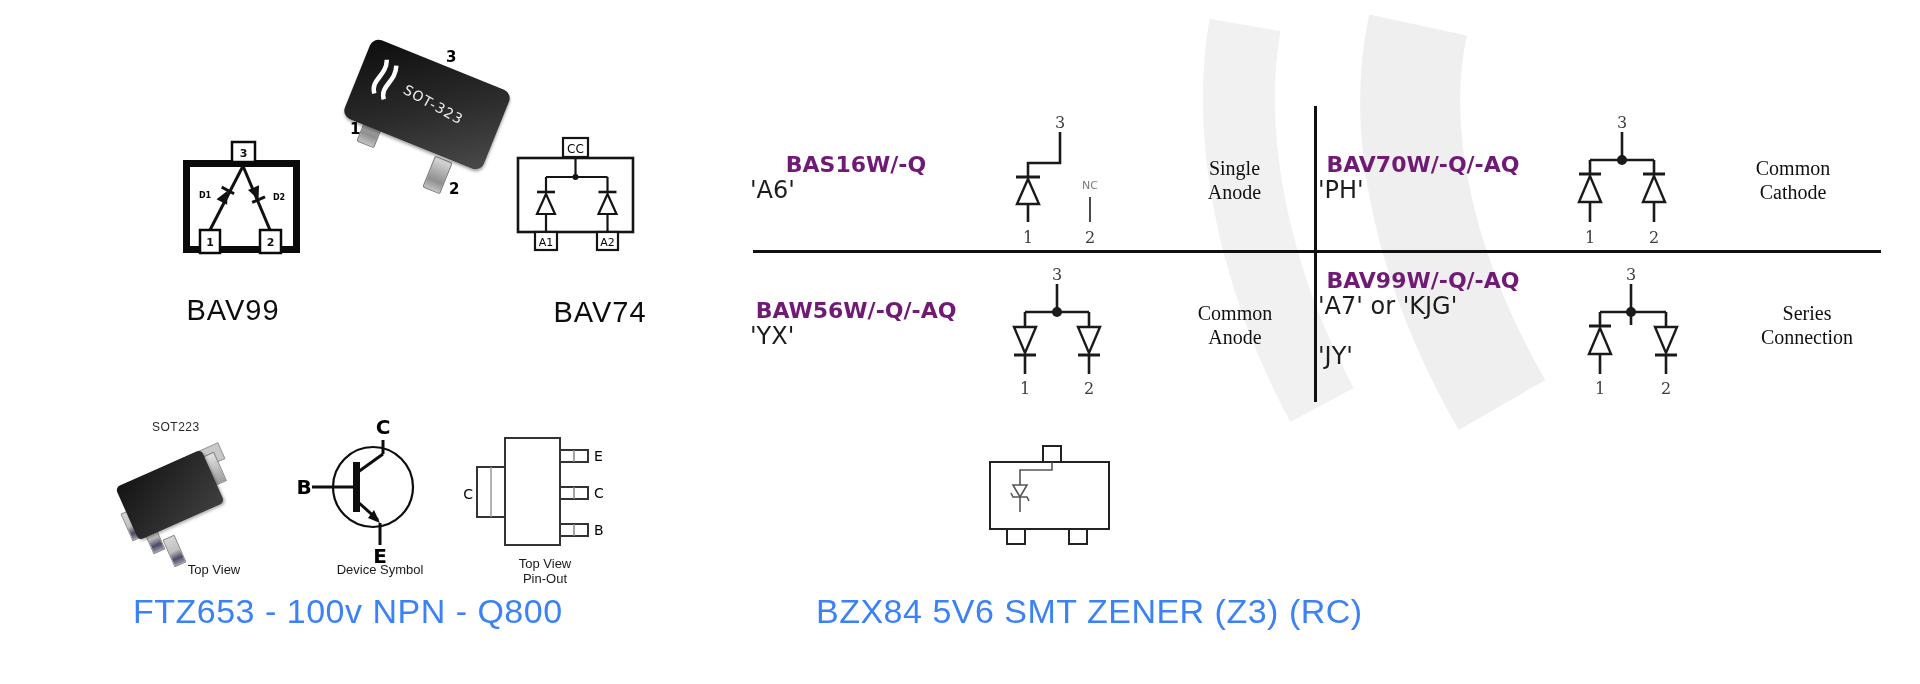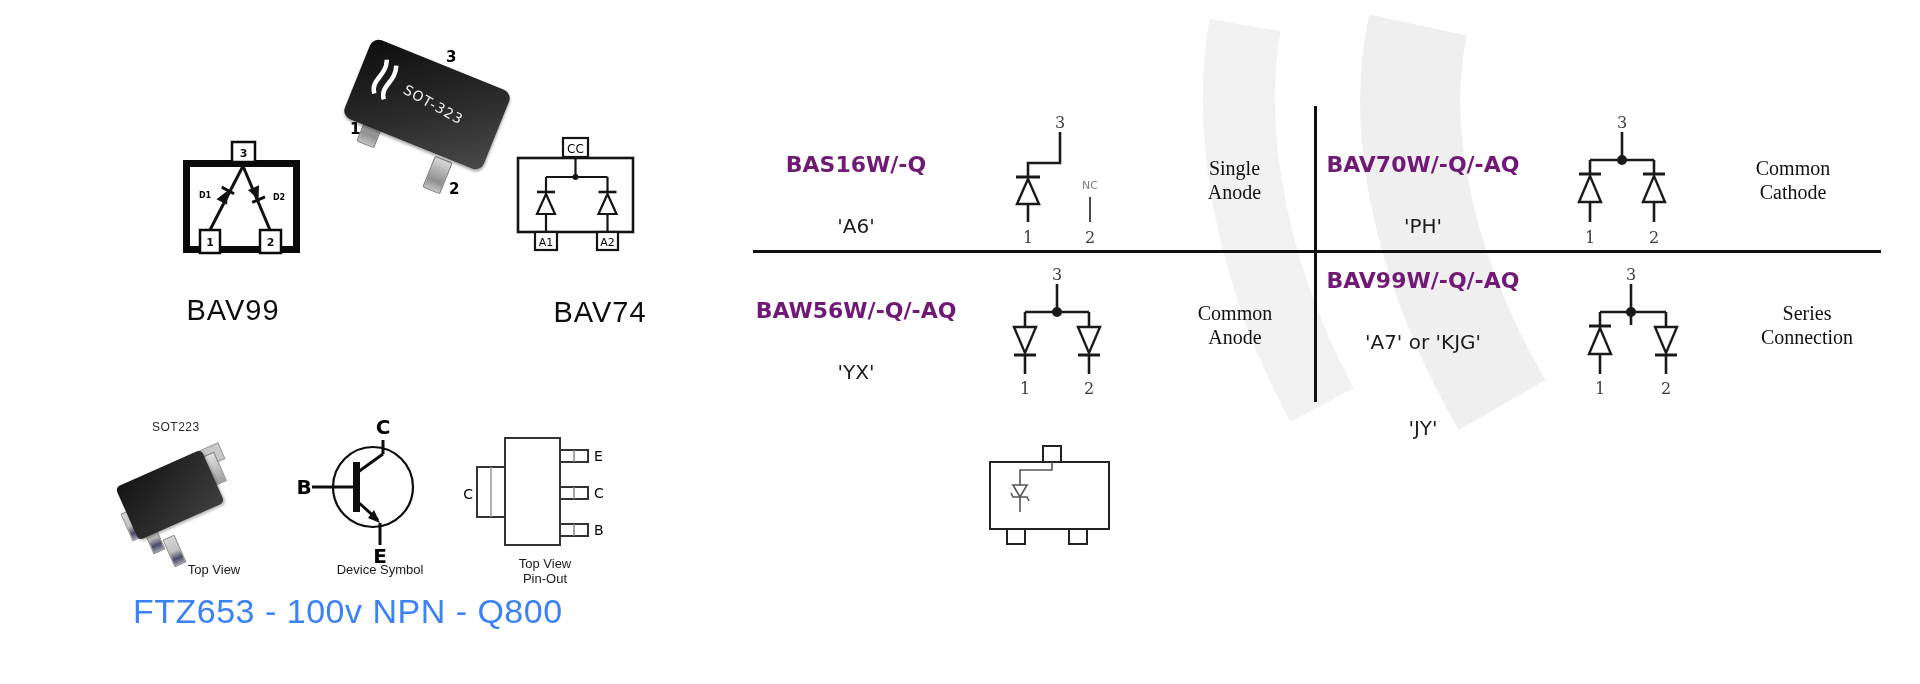--- a/index.html
+++ b/index.html
@@ -4,21 +4,21 @@
 <style>
   html,body{margin:0;padding:0;background:#fff;}
   #canvas{position:relative;width:1920px;height:684px;background:#ffffff;overflow:hidden;
           font-family:"DejaVu Sans",sans-serif;color:#111;}
   .abs{position:absolute;}
   .pkg-title{font-family:"Liberation Sans",sans-serif;font-size:29px;color:#0d0d0d;
              letter-spacing:1px;text-align:center;white-space:nowrap;}
   .bigtitle{font-family:"Liberation Sans",sans-serif;font-size:34px;color:#3b82f6;
             letter-spacing:.5px;white-space:nowrap;}
   .part{font-size:22px;font-weight:bold;color:#701a75;line-height:26px;white-space:nowrap;text-align:center;}
-  .code{font-size:20px;color:#1c1c1c;line-height:24px;text-align:center;margin-top:36px;}
+  .code{font-size:24px;color:#1c1c1c;line-height:24px;text-align:left;}
   .cfg{font-size:20px;color:#101010;line-height:24px;text-align:center;font-family:Liberation Serif, serif;}
   .cap{font-family:"Liberation Sans",sans-serif;font-size:13px;color:#1a1a1a;text-align:center;line-height:15px;}
   .smlabel{font-family:"Liberation Sans",sans-serif;font-size:12px;color:#2a2a2a;letter-spacing:.5px;}
   .photo-label{font-weight:bold;font-size:15px;color:#000;font-family:"DejaVu Sans",sans-serif;}
   .divider{background:#101010;}
   svg text{font-family:"DejaVu Sans",sans-serif;}
   .pnum{font-size:16px;fill:#3c3c3c;font-family:"DejaVu Serif",serif;}
   .boxlbl{font-size:11px;font-weight:bold;fill:#111;}
   .pin-metal{background:linear-gradient(180deg,#d9d9d9 0%,#a8a8a8 45%,#8f8f8f 70%,#c2c2c2 100%);
              border:1px solid #777;border-radius:2px;}
@@ -272,14 +272,15 @@
     <rect x="89" y="89" width="18" height="15" fill="#fff" stroke="#222" stroke-width="2"></rect>
     <g>
       <path d="M72,22 L72,30 L40,30 L40,45" fill="none" stroke="#555" stroke-width="1.6"></path>
       <polygon points="33,45 47,45 40,57" fill="none" stroke="#555" stroke-width="1.6"></polygon>
       <path d="M31,53 L33,57 L47,57 L49,61" fill="none" stroke="#555" stroke-width="1.6"></path>
       <line x1="40" y1="57" x2="40" y2="72" stroke="#555" stroke-width="1.6"></line>
     </g>
   </svg>
 
   <div class="abs bigtitle" style="left:133px;top:592px">FTZ653 - 100v NPN - Q800</div>
+  <div class="abs bigtitle" style="left:816px;top:592px">BZX84 5V6 SMT ZENER (Z3) (RC)</div>
 
 </div>
 
 </body></html>

